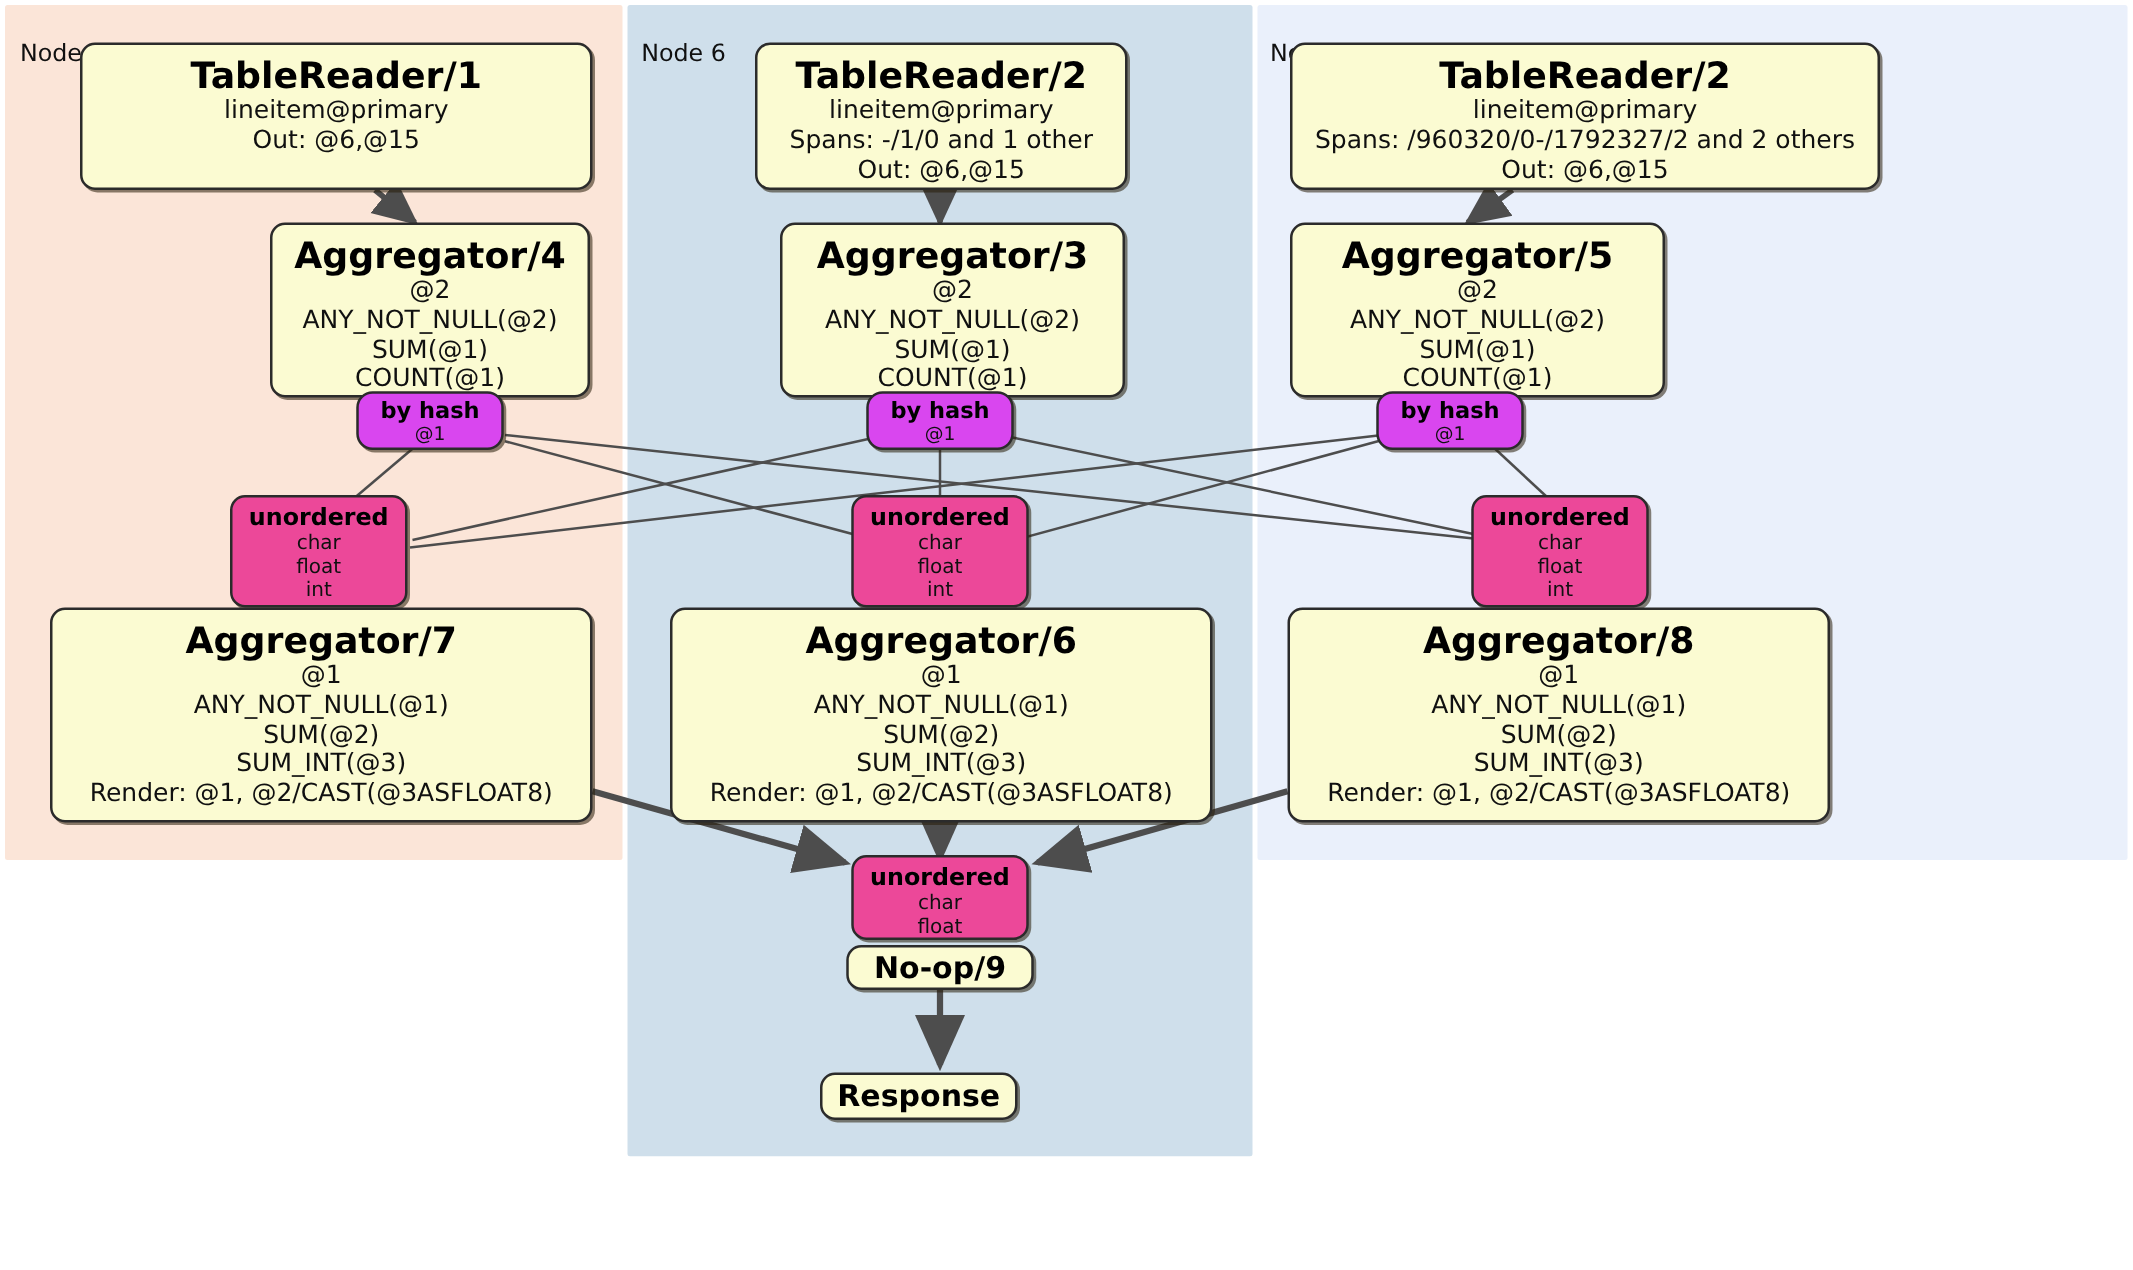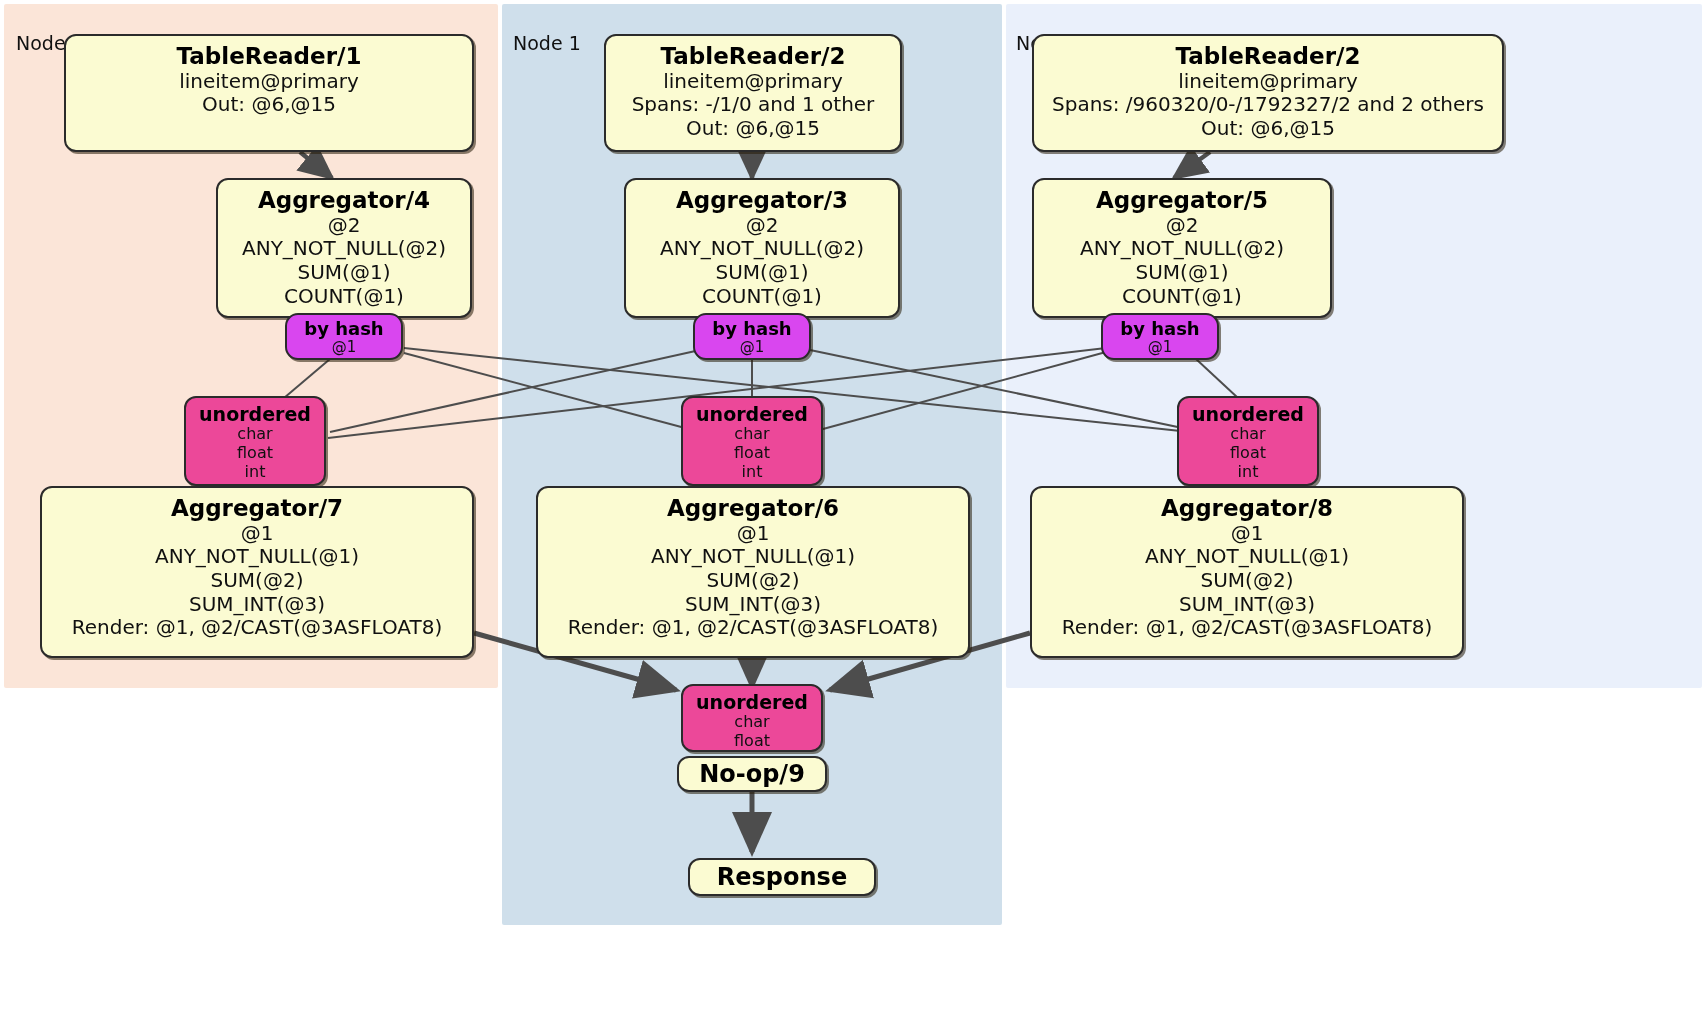--- a/index.html
+++ b/index.html
@@ -13,39 +13,39 @@
 
   svg.edges{position:absolute;left:0;top:0;width:1706px;height:1016px;overflow:visible;}
 
   .node{position:absolute;box-sizing:border-box;border:2px solid #2b2b2b;
         border-radius:12px;text-align:center;
         box-shadow:2px 2px 0 rgba(40,30,10,.55);}
   .proc{background:#fbfbd2;}
   .hash{background:#d946ef;border-radius:13px;}
   .unord{background:#ec4899;border-radius:12px;}
 
-  .ttl{font-weight:bold;font-size:23px;color:#000;line-height:1.12;}
+  .ttl{font-weight:bold;font-size:29px;color:#000;line-height:1.12;}
   .ln{font-size:20px;color:#101010;line-height:1.18;}
   .hash .ttl{font-size:18px;}
   .hash .ln{font-size:15px;}
   .unord .ttl{font-size:19px;}
   .unord .ln{font-size:16px;text-align:center;}
   .noop-ttl{font-size:24px;font-weight:bold;}
 </style>
 </head>
 <body>
 
 <div id="stage">
 
   <div class="cluster" style="left:4px;top:4px;width:494px;height:684px;background:#fbe5d8;"></div>
   <div class="cluster" style="left:502px;top:4px;width:500px;height:921px;background:#cfdfeb;"></div>
   <div class="cluster" style="left:1006px;top:4px;width:696px;height:684px;background:#eaf0fb;"></div>
 
   <div class="cluster-label" style="left:16px;top:8px;">Node 3</div>
-  <div class="cluster-label" style="left:513px;top:8px;">Node 1</div>
+  <div class="cluster-label" style="left:513px;top:8px;">Node 6</div>
   <div class="cluster-label" style="left:1016px;top:8px;">Node 2</div>
 
   <svg class="edges" viewBox="0 0 1706 1016">
     <defs>
       <marker id="ah" markerWidth="9" markerHeight="9" refX="7.2" refY="4.5" orient="auto" markerUnits="strokeWidth">
         <path d="M0,0.8 L8,4.5 L0,8.2 z" fill="#4d4d4d"></path>
       </marker>
       <marker id="ahs" markerWidth="10" markerHeight="10" refX="8" refY="5" orient="auto" markerUnits="strokeWidth">
         <path d="M0,1 L9,5 L0,9 z" fill="#4d4d4d"></path>
       </marker>
@@ -180,17 +180,17 @@
   <div class="node unord" style="left:681px;top:684px;width:142px;height:68px;padding-top:6px;">
     <div class="ttl">unordered</div>
     <div class="ln">char</div>
     <div class="ln">float</div>
   </div>
 
   <div class="node proc" style="left:677px;top:756px;width:150px;height:36px;padding-top:2px;">
     <div class="noop-ttl">No-op/9</div>
   </div>
 
-  <div class="node proc" style="left:688px;top:858px;width:188px;height:38px;padding-top:3px;">
+  <div class="node proc" style="left:656px;top:858px;width:158px;height:38px;padding-top:3px;">
     <div class="noop-ttl">Response</div>
   </div>
 
 </div>
 
 </body></html>

